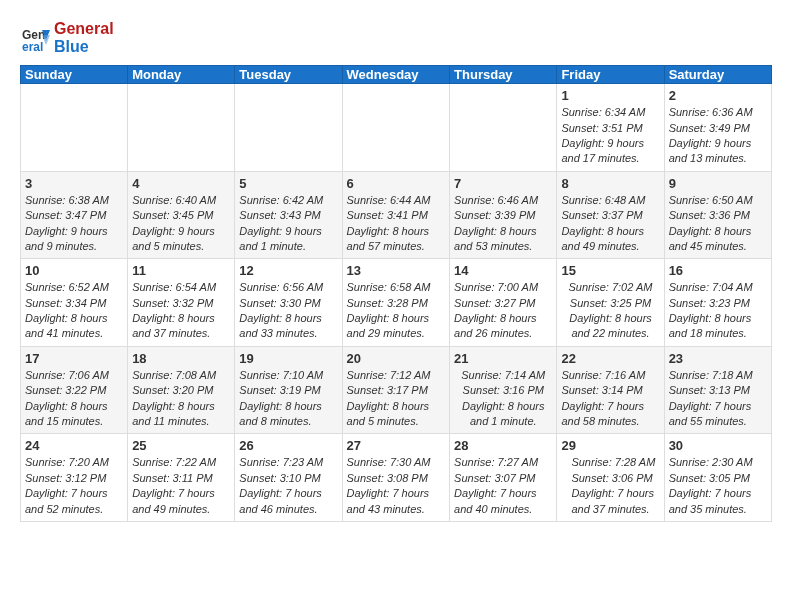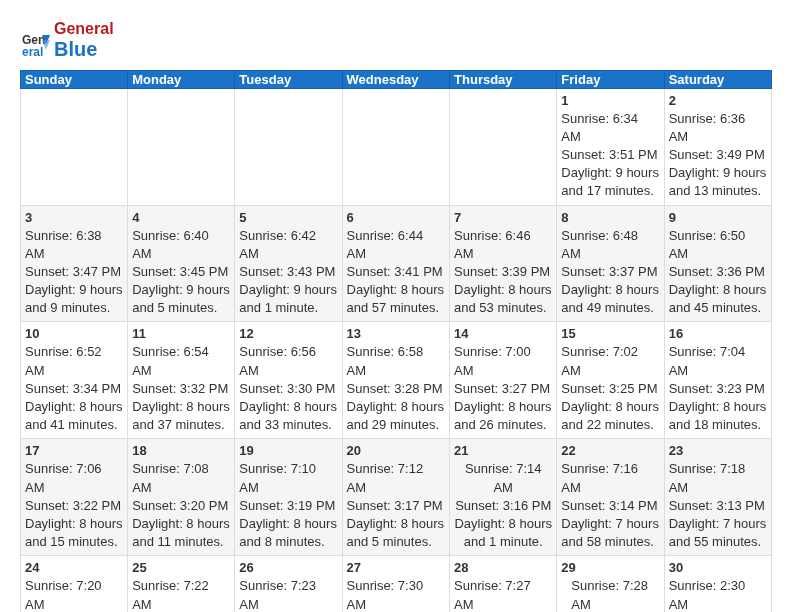--- a/index.html
+++ b/index.html
@@ -63,42 +63,43 @@
     .calendar tr:nth-child(even) td {
       background: #f5f5f5;
     }
     .day-num {
       font-size: 13px;
       font-weight: bold;
       display: block;
       margin-bottom: 2px;
     }
     .cell-text {
-      font-size: 13px;
+      font-size: 11px;
       line-height: 1.4;
       color: #333;
+      font-style: italic;
     }
     .empty-cell {
       background: #fafafa;
     }
   </style>
 </head>
 <body>
 
 <div class="header-area">
   <div class="logo">
     <svg class="logo-icon" viewBox="0 0 30 30">
       <text x="2" y="14" font-size="12" fill="#333" font-weight="bold">Gen</text>
       <text x="2" y="26" font-size="12" fill="#1a73c8" font-weight="bold">eral</text>
       <polygon points="22,5 30,5 26,15" fill="#1a73c8"></polygon>
       <polygon points="22,10 30,10 26,20" fill="#5599dd" opacity="0.6"></polygon>
     </svg>
     <div>
       <div style="font-size:16px;font-weight:bold;color:#b91c1c;line-height:1.1;">General</div>
-      <div style="font-size:20px;font-weight:bold;color:#1a73c8;line-height:1.1;">Blue</div>
+      <div style="font-size:16px;font-weight:bold;color:#1a73c8;line-height:1.1;">Blue</div>
     </div>
   </div>
   <div class="title-area">
     <div class="month-title"></div>
     <div class="location-title"></div>
   </div>
 </div>
 
 <table class="calendar">
   <thead>
@@ -202,21 +203,21 @@
 Daylight: 8 hours and 29 minutes.</div>
         </td>
         <td>
           <span class="day-num">14</span>
           <div class="cell-text" style="white-space: pre-line;">Sunrise: 7:00 AM
 Sunset: 3:27 PM
 Daylight: 8 hours and 26 minutes.</div>
         </td>
         <td>
           <span class="day-num">15</span>
-          <div class="cell-text" style="white-space: pre-line;">Sunrise: 7:02 AM
+          <div class="cell-text" style="white-space: pre-line; text-align: center;">Sunrise: 7:02 AM
 Sunset: 3:25 PM
 Daylight: 8 hours and 22 minutes.</div>
         </td>
         <td>
           <span class="day-num">16</span>
           <div class="cell-text" style="white-space: pre-line;">Sunrise: 7:04 AM
 Sunset: 3:23 PM
 Daylight: 8 hours and 18 minutes.</div>
         </td>
       </tr>

